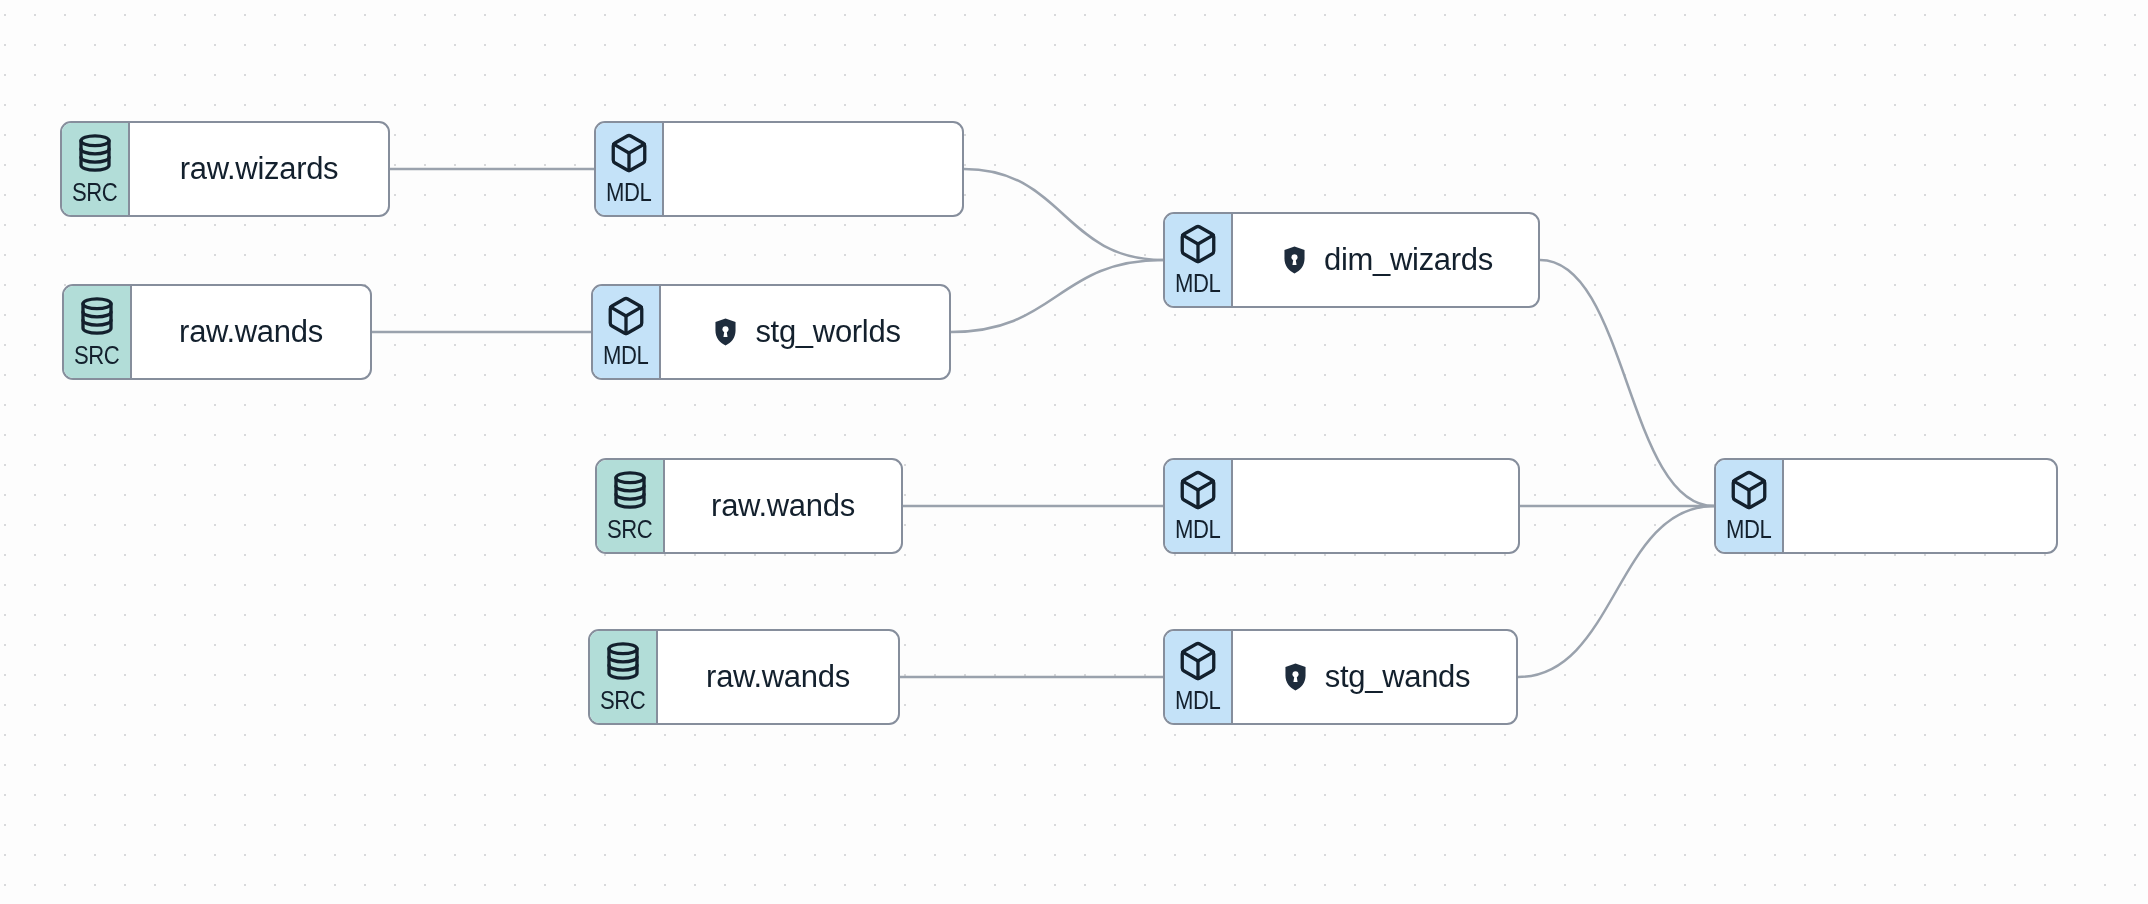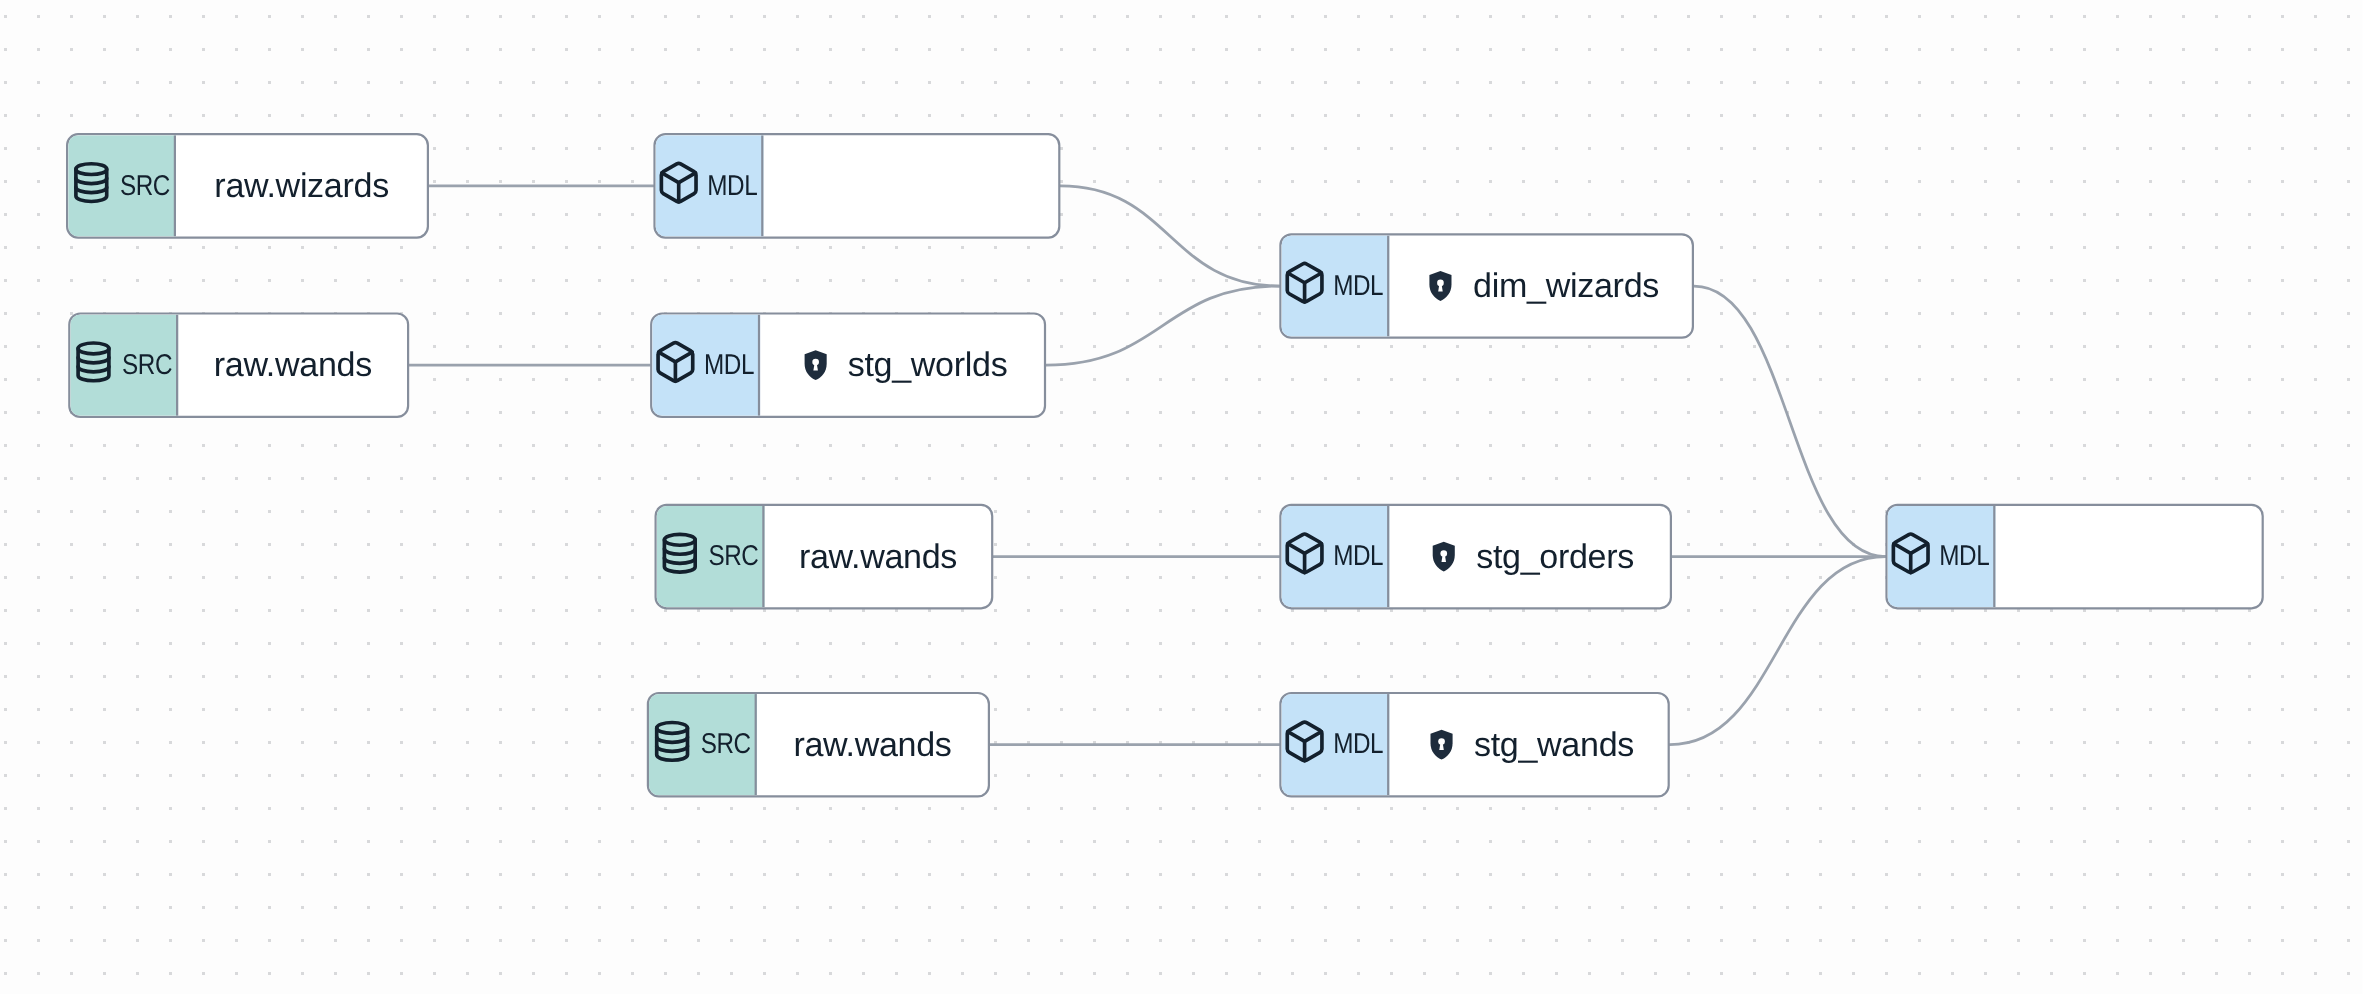--- a/index.html
+++ b/index.html
@@ -36,20 +36,21 @@
     background: var(--node-bg);
     border: 2px solid var(--border-color);
     border-radius: 11px;
     overflow: hidden;
     cursor: pointer;
   }
   .badge {
     flex: 0 0 66px;
     border-right: 2px solid var(--border-color);
     display: flex;
+    flex-direction: column;
     align-items: center;
     justify-content: center;
     padding: 4px 0 6px 0;
     gap: 1px;
   }
   .node.source .badge { background: var(--source-badge); }
   .node.model  .badge { background: var(--model-badge); }
   .badge svg {
     width: 42px;
     height: 42px;
@@ -194,30 +195,20 @@
     </div>
     <div class="node model" style="left: 1163px; top: 458px; width: 357px; height: 96px;">
       <div class="badge">
         <span><svg viewBox="0 0 24 24">
             <path d="M21 16V8a2 2 0 0 0-1-1.73l-7-4a2 2 0 0 0-2 0l-7 4A2 2 0 0 0 3 8v8a2 2 0 0 0 1 1.73l7 4a2 2 0 0 0 2 0l7-4A2 2 0 0 0 21 16z"></path>
             <polyline points="3.27 6.96 12 12.01 20.73 6.96"></polyline>
             <line x1="12" y1="22.08" x2="12" y2="12"></line>
           </svg></span>
         <span class="badge-label">MDL</span>
       </div>
-      <div class="node-body">
-        <span class="shield-wrap">
-          <svg viewBox="0 0 24 24">
-            <path fill="#1e2c3c" d="M12 1.8l7.3 2.6v6.2c0 5.2-3.1 8.9-7.3 10.9-4.2-2-7.3-5.7-7.3-10.9V4.4z"></path>
-            <circle cx="12" cy="9.6" r="2.2" fill="#ffffff"></circle>
-            <path d="M11.2 10.8h1.6l0.7 4.4h-3z" fill="#ffffff"></path>
-          </svg>
-        </span>
-        <span class="node-label">stg_orders</span>
-      </div>
     </div>
     <div class="node model" style="left: 1714px; top: 458px; width: 344px; height: 96px;">
       <div class="badge">
         <span><svg viewBox="0 0 24 24">
             <path d="M21 16V8a2 2 0 0 0-1-1.73l-7-4a2 2 0 0 0-2 0l-7 4A2 2 0 0 0 3 8v8a2 2 0 0 0 1 1.73l7 4a2 2 0 0 0 2 0l7-4A2 2 0 0 0 21 16z"></path>
             <polyline points="3.27 6.96 12 12.01 20.73 6.96"></polyline>
             <line x1="12" y1="22.08" x2="12" y2="12"></line>
           </svg></span>
         <span class="badge-label">MDL</span>
       </div>

